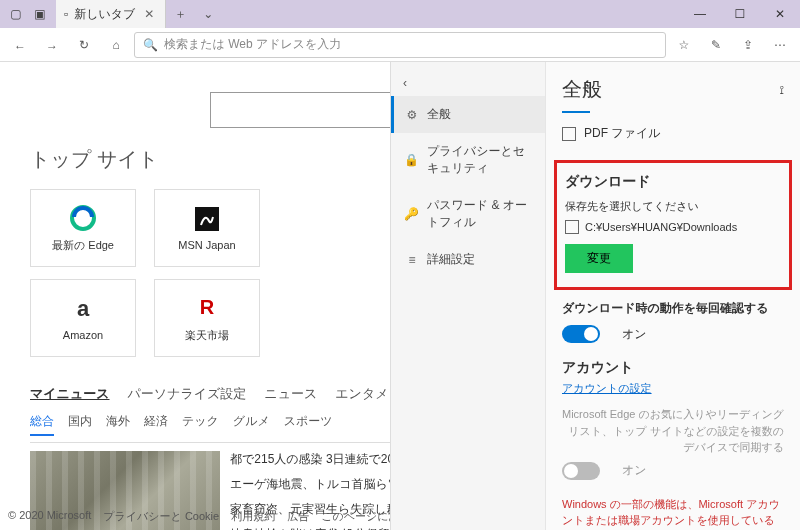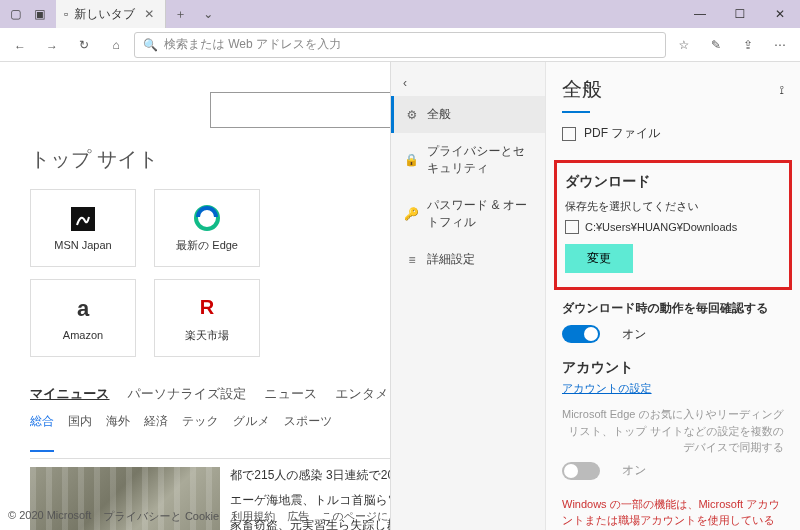--- a/index.html
+++ b/index.html
@@ -21,42 +21,42 @@
   .searchbox { width: 380px; height: 36px; border: 1px solid #999; margin: 10px auto 18px; }
   .section-title { font-size: 20px; color: #555; margin: 12px 0 16px; }
   .tiles { display: flex; gap: 18px; }
   .tile { width: 106px; height: 78px; border: 1px solid #ddd; display: flex; flex-direction: column; align-items: center; justify-content: center; gap: 6px; }
   .tile-ico { width: 28px; height: 28px; display: flex; align-items: center; justify-content: center; }
   .tile-lbl { font-size: 11px; }
   .tiles-row2 { margin-top: 12px; }
   .news-tabs { margin-top: 28px; display: flex; gap: 18px; font-size: 13px; color: #555; }
   .news-tab.active { color: #333; text-decoration: underline; font-weight: bold; }
   .news-cats { margin-top: 10px; display: flex; gap: 14px; font-size: 12px; color: #555; border-bottom: 1px solid #ddd; padding-bottom: 6px; }
-  .news-cats span:first-child { color: #1a73e8; border-bottom: 2px solid #1a73e8; padding-bottom: 20px; }
+  .news-cats span:first-child { color: #1a73e8; border-bottom: 2px solid #1a73e8; padding-bottom: 4px; }
   .news-body { display: flex; gap: 10px; margin-top: 8px; }
   .news-img { width: 190px; height: 90px; background: linear-gradient(135deg,#998,#776 40%,#aa9 60%,#887); position: relative; }
   .news-img::after { content:""; position:absolute; inset:0; background: repeating-linear-gradient(90deg, rgba(255,255,255,.15) 0 6px, transparent 6px 16px); }
   .news-lines { display: flex; flex-direction: column; gap: 8px; font-size: 12px; }
   .footer { position: absolute; bottom: 6px; left: 8px; font-size: 11px; color: #555; display: flex; gap: 12px; }
   .settings-nav { position: absolute; left: 390px; top: 0; width: 155px; height: 100%; background: #f5f5f5; border-left: 1px solid #ddd; padding-top: 8px; }
   .sn-back { padding: 6px 12px; color: #555; }
   .sn-item { display: flex; align-items: center; gap: 8px; padding: 10px 14px; font-size: 12px; color: #444; }
   .sn-item.active { border-left: 3px solid #0078d4; background: #eaeaea; padding-left: 11px; }
   .sn-ico { width: 14px; display: inline-flex; justify-content: center; color: #666; }
   .settings-pane { position: absolute; left: 545px; top: 0; width: 255px; height: 100%; background: #fafafa; padding: 14px 16px 10px; overflow: hidden; border-left: 1px solid #e5e5e5; }
   .sp-head { display: flex; justify-content: space-between; align-items: center; }
   .sp-title { font-size: 20px; }
   .sp-divider { height: 2px; width: 28px; background: #0078d4; margin: 8px 0 12px; }
   .sp-row { display: flex; align-items: center; gap: 8px; margin: 8px 0 18px; }
   .chk { width: 14px; height: 14px; border: 1px solid #666; }
   .red-box { border: 3px solid #d22; margin: 0 -8px 10px; padding: 10px 8px 14px; }
   .sub-title { font-size: 14px; font-weight: 600; margin-bottom: 8px; }
   .sub-label { font-size: 11px; margin-bottom: 6px; }
   .path-row { display: flex; align-items: center; gap: 6px; font-size: 11px; margin-bottom: 10px; }
-  .btn { background: #5eead4; border: none; padding: 6px 22px; font-size: 12px; }
+  .btn { background: #22c55e; border: none; padding: 6px 22px; font-size: 12px; }
   .sub2 { font-size: 12px; font-weight: 600; margin: 4px 0 8px; }
   .toggle { width: 38px; height: 18px; border-radius: 9px; background: #0078d4; position: relative; display: inline-block; vertical-align: middle; }
   .toggle::after { content:""; position:absolute; right:2px; top:2px; width:14px; height:14px; border-radius:50%; background:#fff; }
   .toggle.off { background:#bbb; }
   .toggle.off::after { left:2px; right:auto; }
   .tog-row { display:flex; align-items:center; gap:22px; font-size:12px; margin-bottom:16px; }
   .acct-title { font-size:14px; font-weight:600; margin-bottom:4px; }
   .link { color:#0066cc; font-size:11px; text-decoration:underline; }
   .gray-txt { color:#999; font-size:11px; line-height:1.5; margin:10px 0 6px;text-align:right; }
   .red-txt { color:#c33; font-size:11px; line-height:1.5; margin:6px 0 4px; }
@@ -100,35 +100,35 @@
 </div>
 
 <div class="content">
 
   <div class="page">
     <div class="searchbox"></div>
     <div class="section-title">トップ サイト</div>
     <div class="tiles">
       <div class="tile">
         <div class="tile-ico">
+            <svg width="26" height="26">
+              <circle cx="13" cy="13" r="11" fill="none" stroke="#1b8" stroke-width="4"></circle>
+              <path d="M4 12 A9 9 0 0 1 22 12" fill="none" stroke="#06c" stroke-width="4"></path>
+            </svg>
+          </div>
+        <div class="tile-lbl">最新の Edge</div>
+      </div>
+      <div class="tile">
+        <div class="tile-ico">
             <svg width="24" height="24">
               <rect width="24" height="24" fill="#111"></rect>
               <path d="M6 18 Q10 6 14 14 Q16 18 18 10" stroke="#fff" stroke-width="2" fill="none"></path>
             </svg>
           </div>
         <div class="tile-lbl">MSN Japan</div>
-      </div>
-      <div class="tile">
-        <div class="tile-ico">
-            <svg width="26" height="26">
-              <circle cx="13" cy="13" r="11" fill="none" stroke="#1b8" stroke-width="4"></circle>
-              <path d="M4 12 A9 9 0 0 1 22 12" fill="none" stroke="#06c" stroke-width="4"></path>
-            </svg>
-          </div>
-        <div class="tile-lbl">最新の Edge</div>
       </div>
     </div>
     <div class="tiles tiles-row2">
       <div class="tile">
         <div class="tile-ico">
             <span style="font-size:22px;font-weight:bold">a</span>
           </div>
         <div class="tile-lbl">Amazon</div>
       </div>
       <div class="tile">

